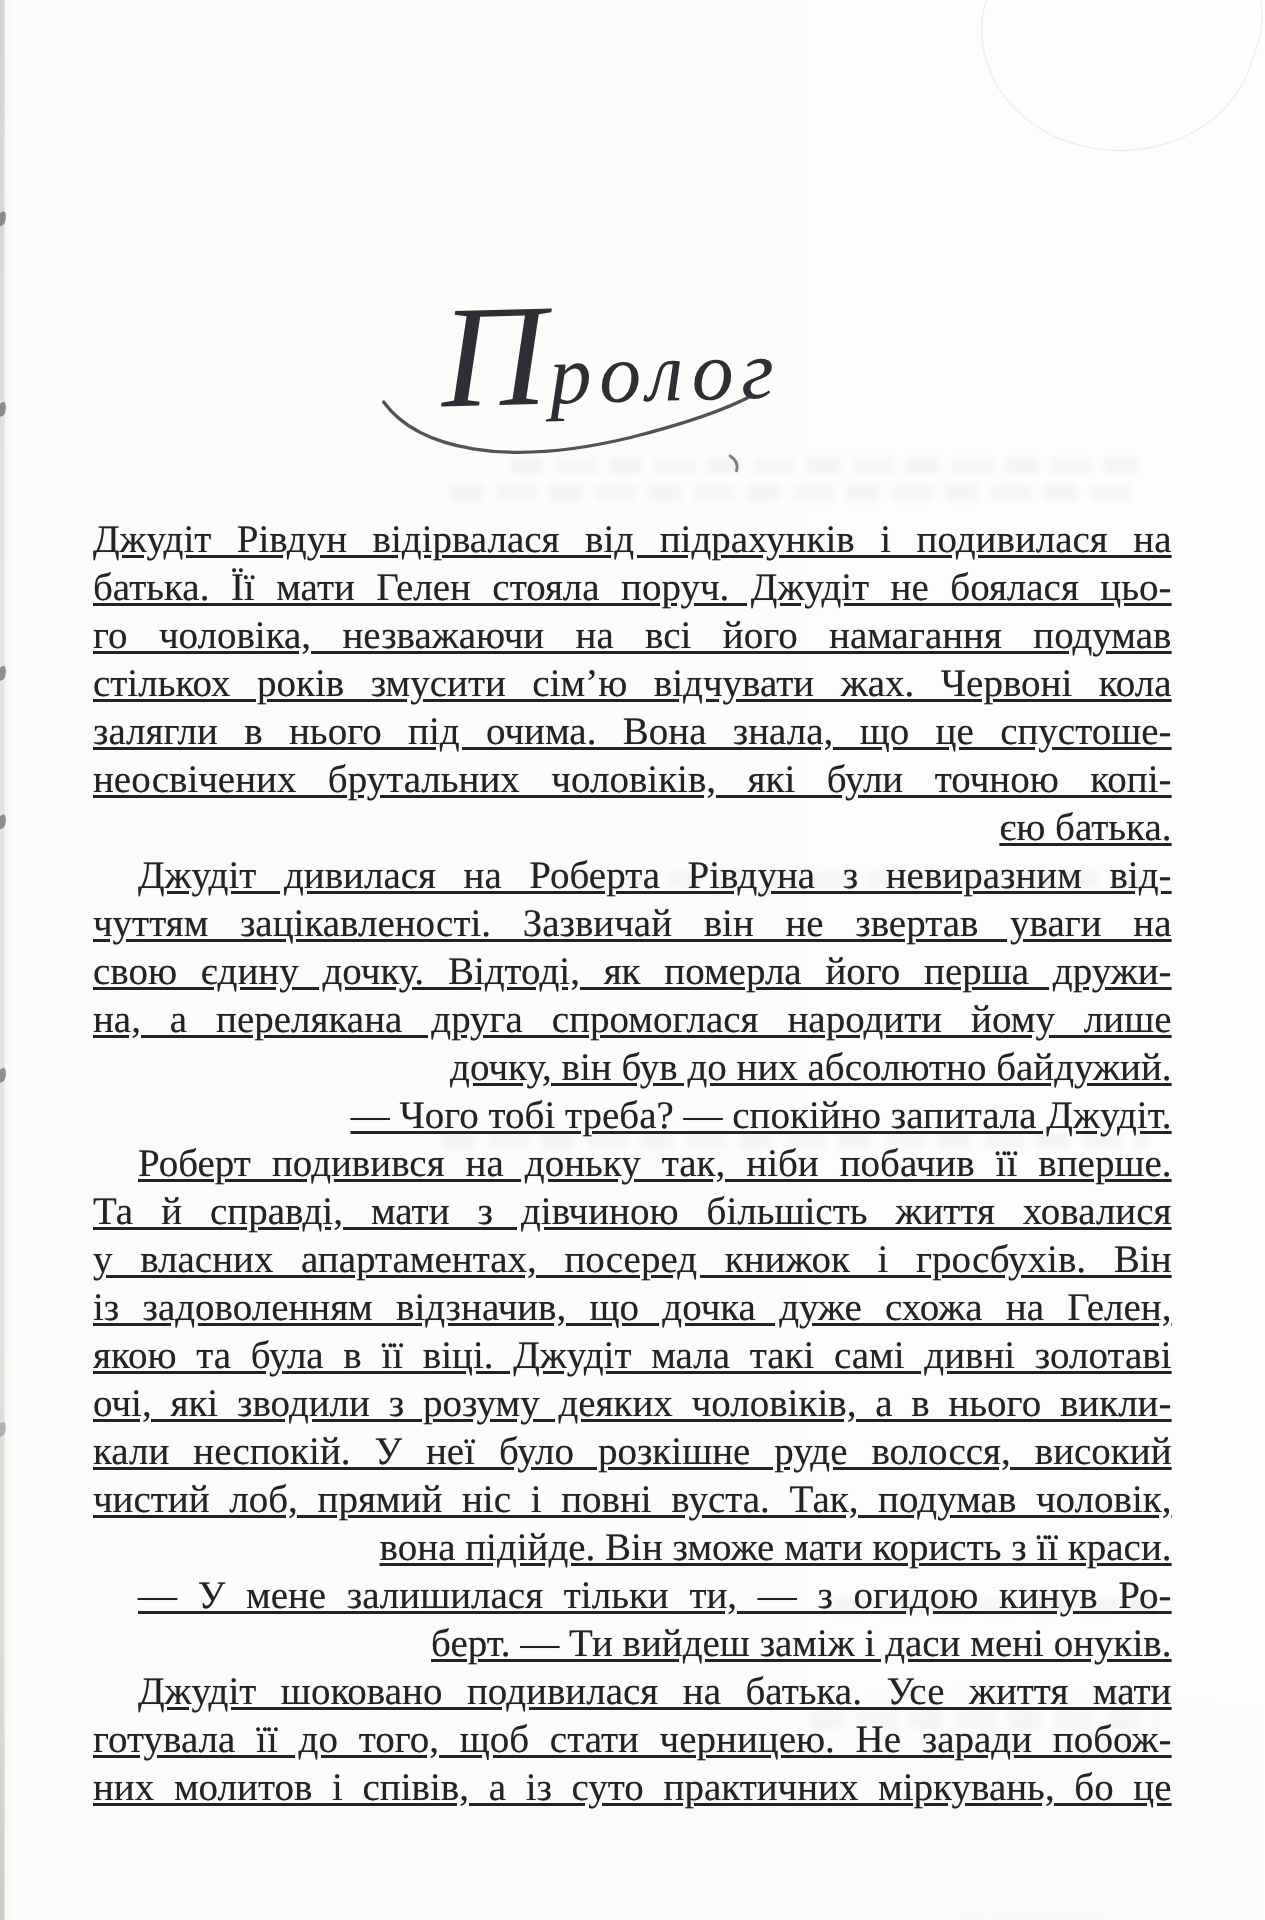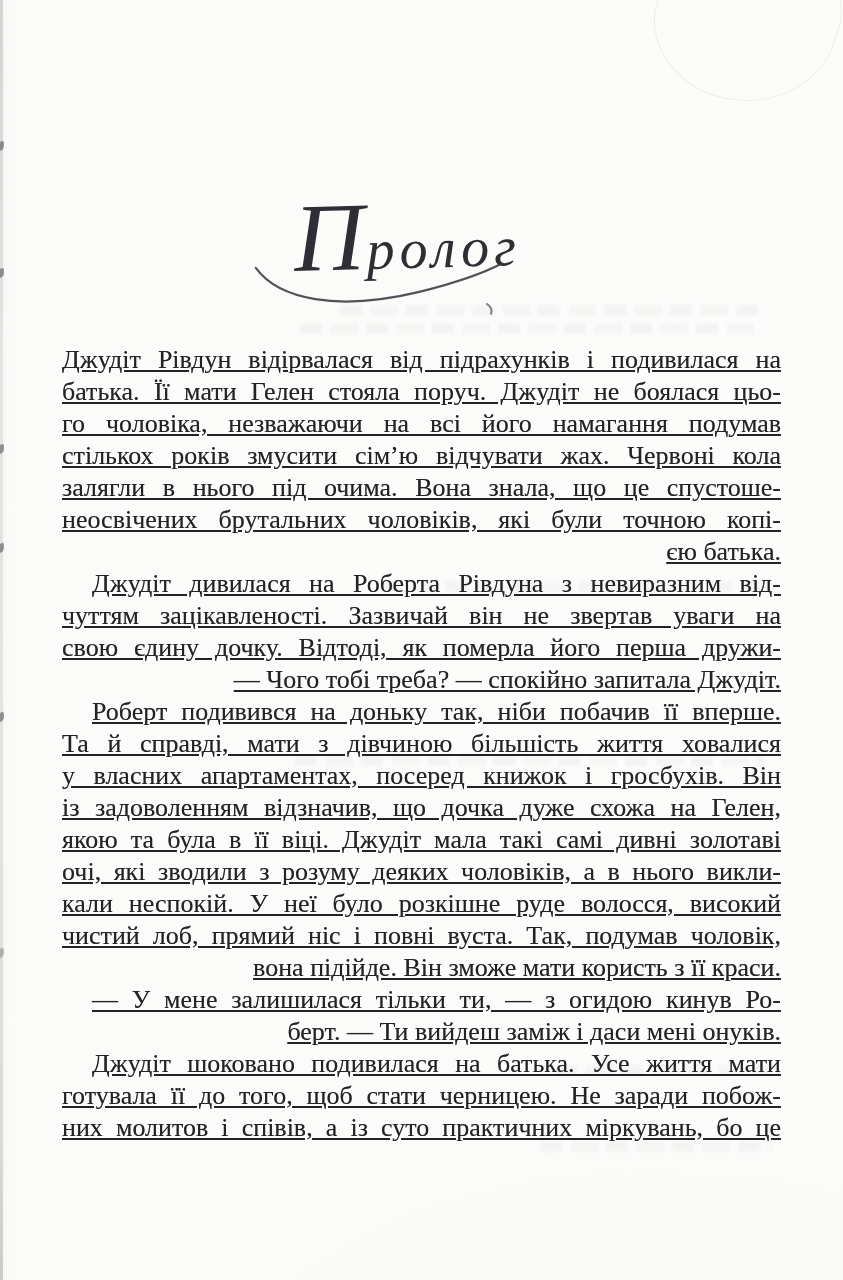--- a/index.html
+++ b/index.html
@@ -156,20 +156,22 @@
       <div class="line j">го чоловіка, незважаючи на всі його намагання подумав</div>
       <div class="line j">стількох років змусити сім’ю відчувати жах. Червоні кола</div>
       <div class="line j">залягли в нього під очима. Вона знала, що це спустоше-</div>
       <div class="line j">неосвічених брутальних чоловіків, які були точною копі-</div>
       <div class="line">єю батька.</div>
     </div>
     <div class="para indent">
       <div class="line j">Джудіт дивилася на Роберта Рівдуна з невиразним від-</div>
       <div class="line j">чуттям зацікавленості. Зазвичай він не звертав уваги на</div>
       <div class="line j">свою єдину дочку. Відтоді, як померла його перша дружи-</div>
+      <div class="line j">на, а перелякана друга спромоглася народити йому лише</div>
+      <div class="line">дочку, він був до них абсолютно байдужий.</div>
     </div>
     <div class="para indent">
       <div class="line">— Чого тобі треба? — спокійно запитала Джудіт.</div>
     </div>
     <div class="para indent">
       <div class="line j">Роберт подивився на доньку так, ніби побачив її вперше.</div>
       <div class="line j">Та й справді, мати з дівчиною більшість життя ховалися</div>
       <div class="line j">у власних апартаментах, посеред книжок і гросбухів. Він</div>
       <div class="line j">із задоволенням відзначив, що дочка дуже схожа на Гелен,</div>
       <div class="line j">якою та була в її віці. Джудіт мала такі самі дивні золотаві</div>

